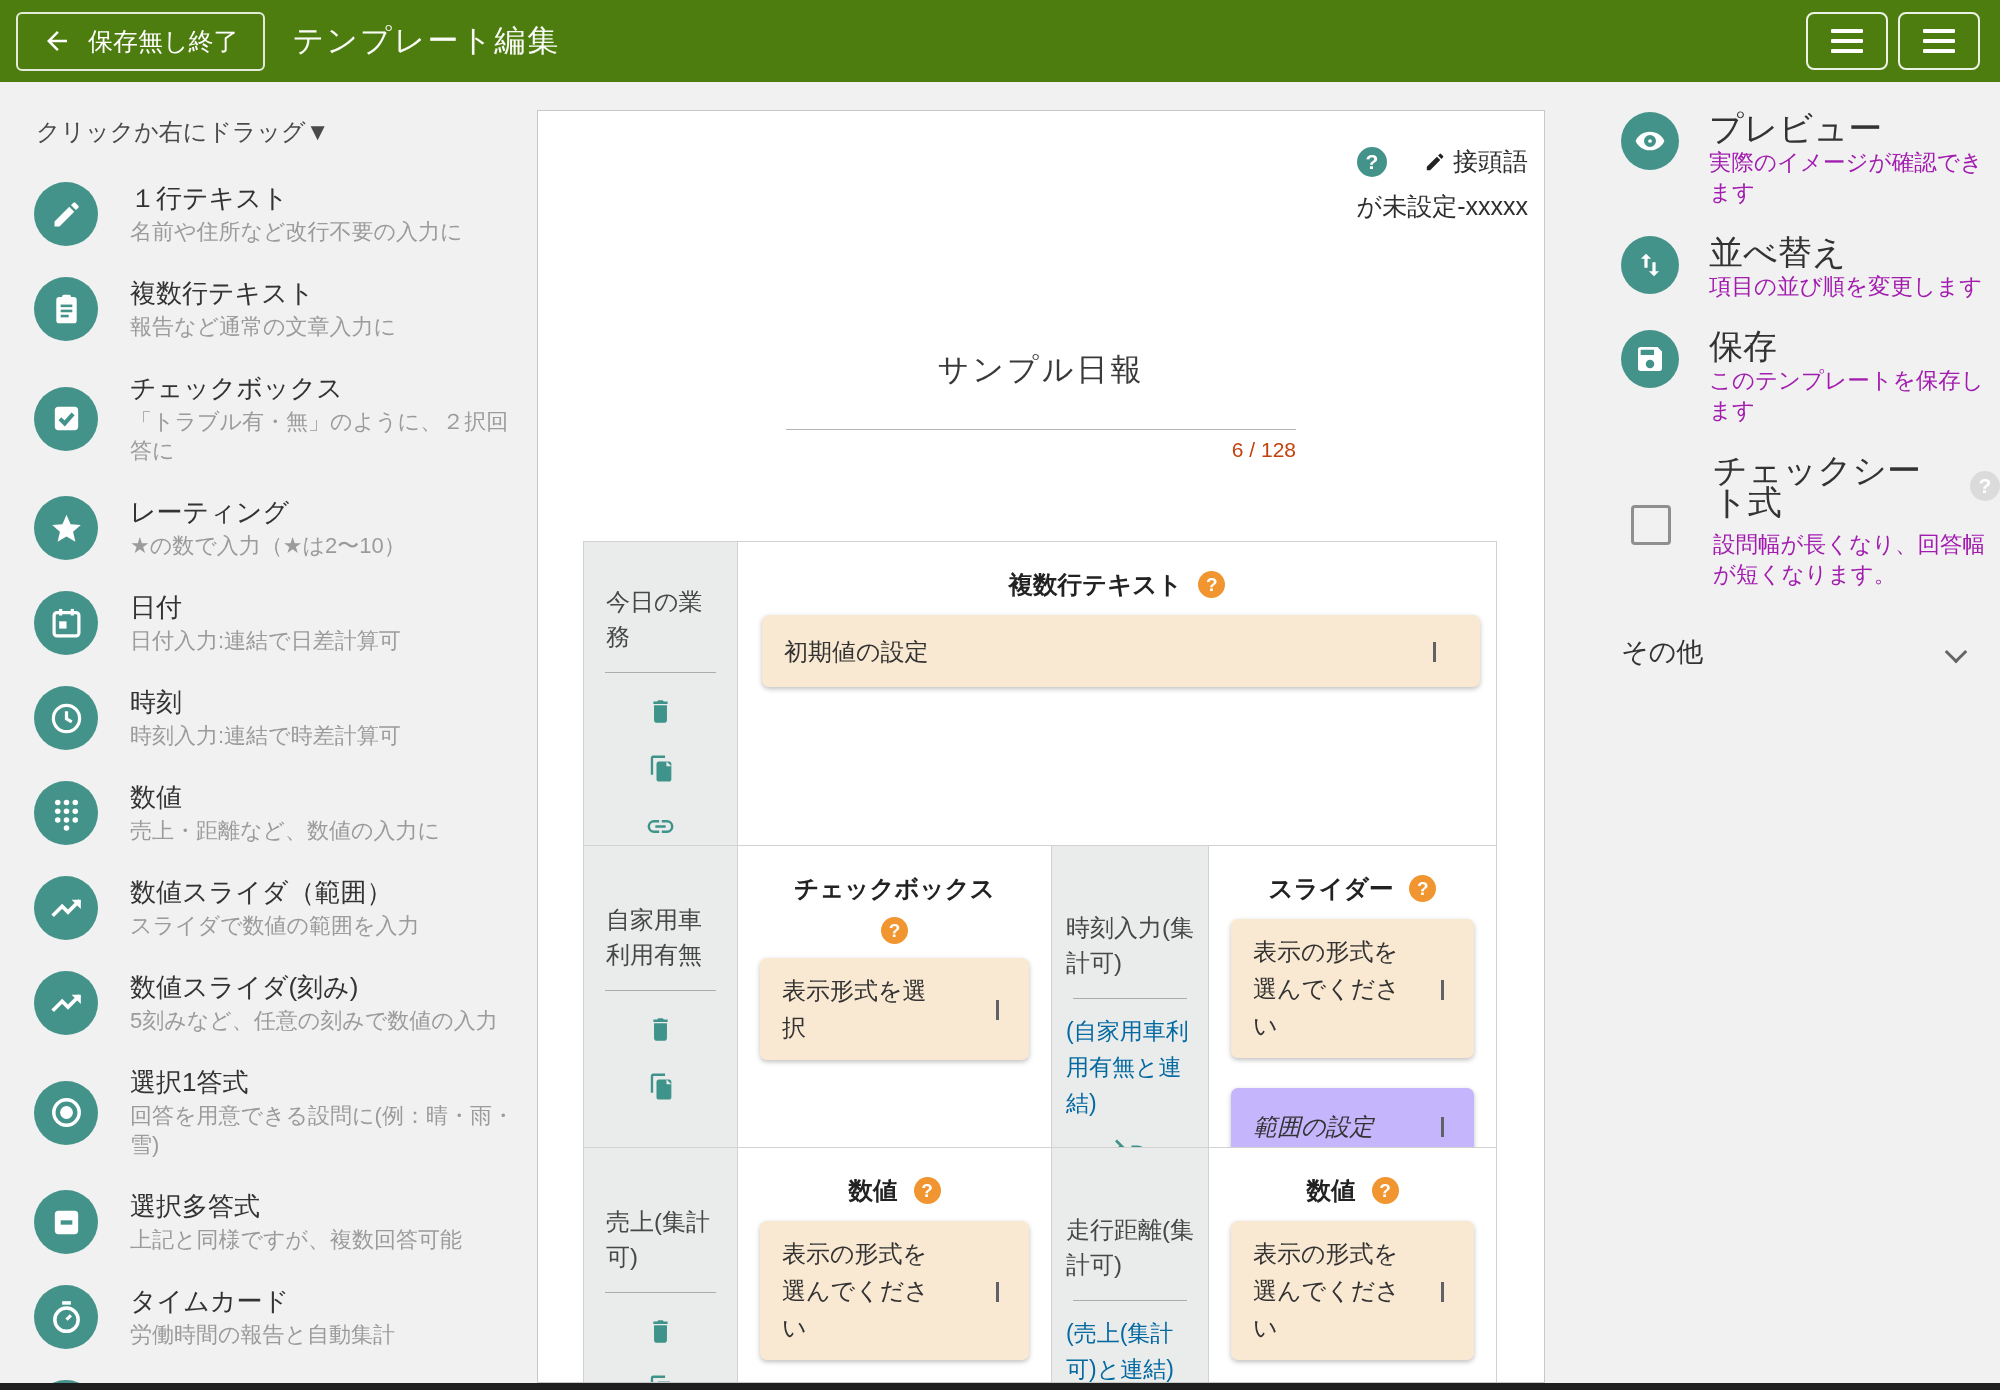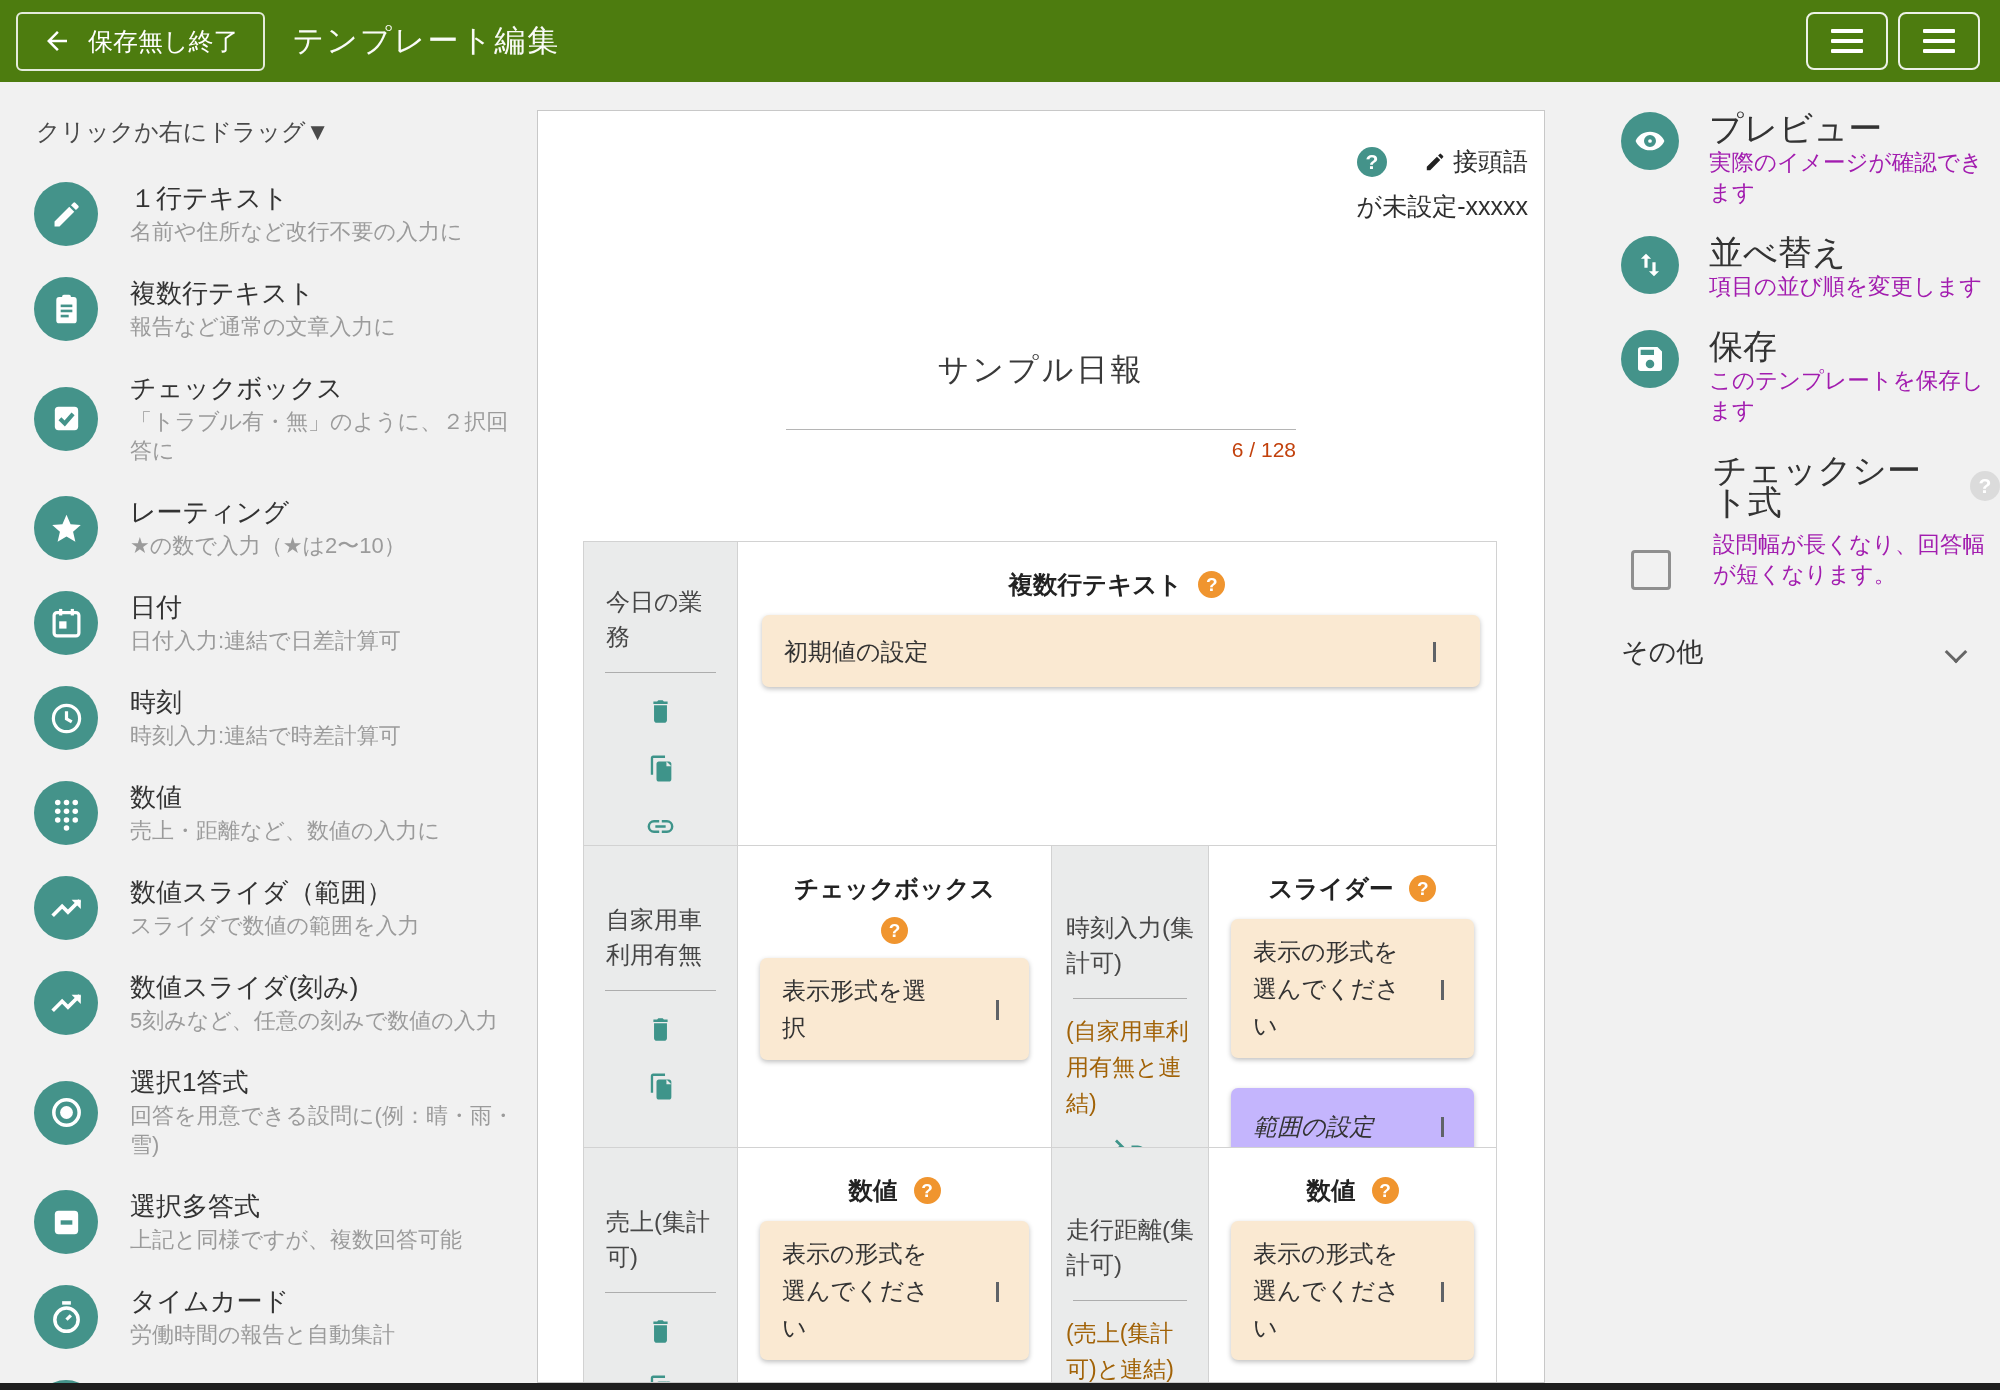--- a/index.html
+++ b/index.html
@@ -63,21 +63,21 @@
   .t-row.r3{grid-template-columns:154px 314px 157px 288px;height:320px;}
   .t-cell{border-right:1px solid #d2d2d2;border-bottom:1px solid #d2d2d2;box-sizing:border-box;overflow:hidden;}
   .cell-label{background:#eaebeb;padding-top:42px;text-align:left;}
   .cell-label.pt56{padding-top:56px;}
   .cell-label .lbl{font-size:24px;color:#474747;line-height:35px;padding:0 18px 0 22px;}
   .cell-divider{border-top:1px solid #adadad;margin:18px 21px 0;}
   .icon-stack{display:flex;flex-direction:column;align-items:center;gap:27px;margin-top:22px;}
   .icon-stack svg{width:31px;height:31px;cursor:pointer;}
   .cell-mid{background:#eaebeb;padding-top:64px;}
   .cell-mid .lbl{font-size:24px;color:#474747;line-height:35px;padding:0 12px 0 14px;}
-  .cell-mid .note{font-size:23px;color:#a16207;line-height:36px;padding:14px 12px 0 14px;}
+  .cell-mid .note{font-size:23px;color:#0369a1;line-height:36px;padding:14px 12px 0 14px;}
   .cell-mid .linkoff-wrap{display:flex;justify-content:center;margin-top:14px;}
   .cell-mid .linkoff-wrap svg{width:36px;height:36px;cursor:pointer;}
   .cell-field{background:#fff;padding-top:26px;}
   .f-head{display:flex;align-items:center;justify-content:center;gap:16px;}
   .f-head.stack{flex-direction:column;gap:12px;}
   .f-title{font-size:24.5px;font-weight:bold;color:#222;}
   .dd{
     margin:14px 22px 0;background:#fae9d2;border-radius:7px;
     box-shadow:0 2px 5px rgba(0,0,0,.25);display:flex;align-items:center;
     padding:14px 18px 14px 22px;cursor:pointer;
@@ -91,21 +91,21 @@
   .dd.h2{min-height:48px;}
   .dd.mt28{margin-top:30px;}
   .chev{width:13px;height:13px;border-right:3.5px solid #5f6368;border-bottom:3.5px solid #5f6368;transform:rotate(45deg);}
   
   .right-panel{position:absolute;left:1545px;top:82px;width:455px;bottom:7px;padding:30px 0 0 76px;box-sizing:border-box;}
   .rp-item{display:flex;align-items:flex-start;gap:30px;margin-bottom:28px;cursor:pointer;}
   .rp-icon{flex:0 0 58px;width:58px;height:58px;border-radius:50%;background:#44938a;display:flex;align-items:center;justify-content:center;}
   .rp-icon svg{width:32px;height:32px;}
   .rp-title{font-size:34px;color:#333;font-weight:500;line-height:32px;}
   .rp-desc{font-size:22.5px;color:#a21caf;line-height:30px;max-width:300px;margin-top:4px;}
-  .checksheet{display:flex;align-items:flex-end;gap:42px;margin-top:6px;}
+  .checksheet{display:flex;align-items:center;gap:42px;margin-top:6px;}
   .cs-box{flex:0 0 34px;width:34px;height:34px;border:3.5px solid #8f8f8f;border-radius:4px;margin-left:10px;margin-top:6px;cursor:pointer;background:#f1f1f1;}
   .cs-titlerow{display:flex;align-items:center;gap:26px;}
   .others-row{display:flex;align-items:center;margin-top:44px;padding-right:36px;cursor:pointer;}
   .others-label{font-size:27px;color:#333;}
   .others-row .chev{margin-left:auto;border-color:#666;}
   
   .bottom-bar{position:absolute;left:0;bottom:0;width:2000px;height:7px;background:#1e1e1e;}
 </style>
 </head>
 <body>

